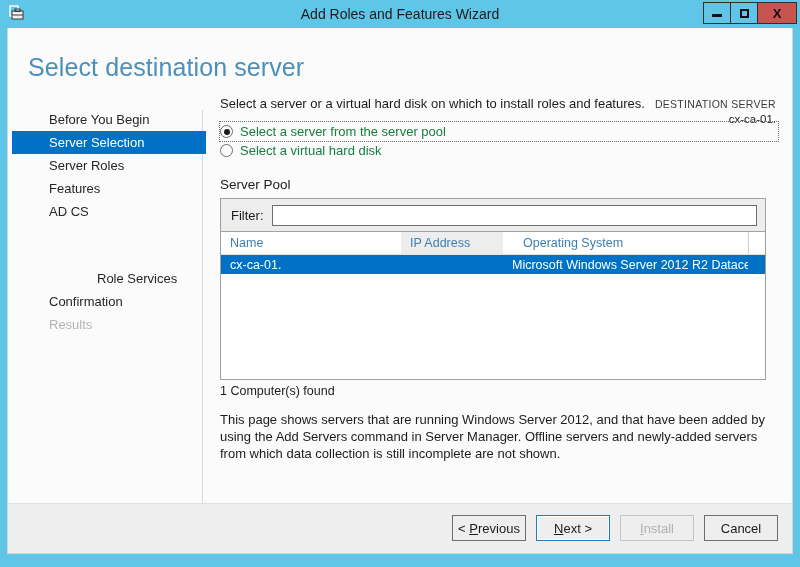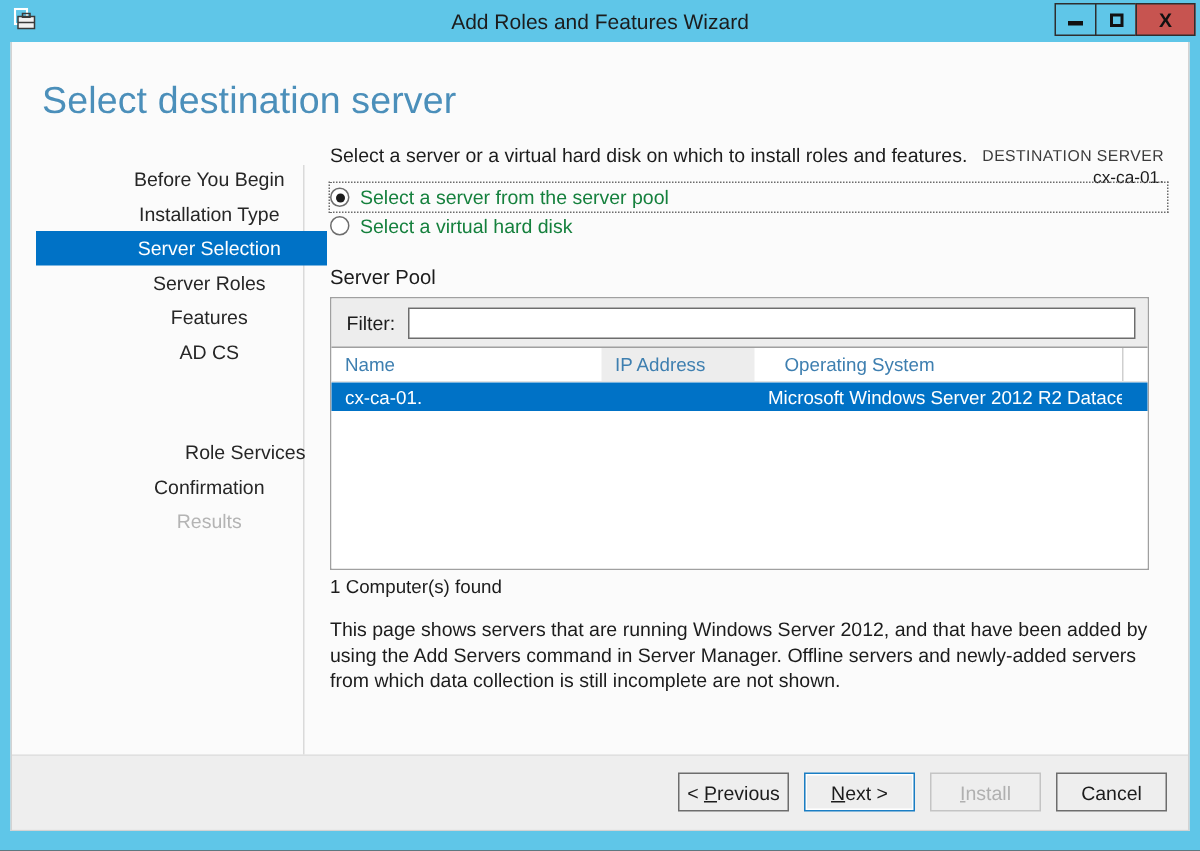--- a/index.html
+++ b/index.html
@@ -123,24 +123,23 @@
   }
   .dest-value {
     font-size: 11.5px;
     color: #1c1c1c;
     margin-top: 3px;
   }
 
   
   .nav {
     position: absolute;
-    left: 16px;
+    left: 4px;
     top: 80px;
     width: 194px;
-    text-align: center;
   }
   .nav-divider {
     position: absolute;
     left: 194px;
     top: 82px;
     width: 1px;
     height: 412px;
     background: #dadada;
   }
   .nav-item {
@@ -375,21 +374,20 @@
 
     <div class="dest-block">
       <div class="dest-label">DESTINATION SERVER</div>
       <div class="dest-value">cx-ca-01.</div>
     </div>
 
     <div class="nav-divider"></div>
 
     <div class="nav">
       <div class="nav-item">Before You Begin</div>
-      <div class="nav-item">Installation Type</div>
       <div class="nav-item selected">Server Selection</div>
       <div class="nav-item">Server Roles</div>
       <div class="nav-item">Features</div>
       <div class="nav-item">AD CS</div>
       <div class="nav-item sub">Role Services</div>
       <div class="nav-item">Confirmation</div>
       <div class="nav-item disabled">Results</div>
     </div>
 
     <div class="main">

